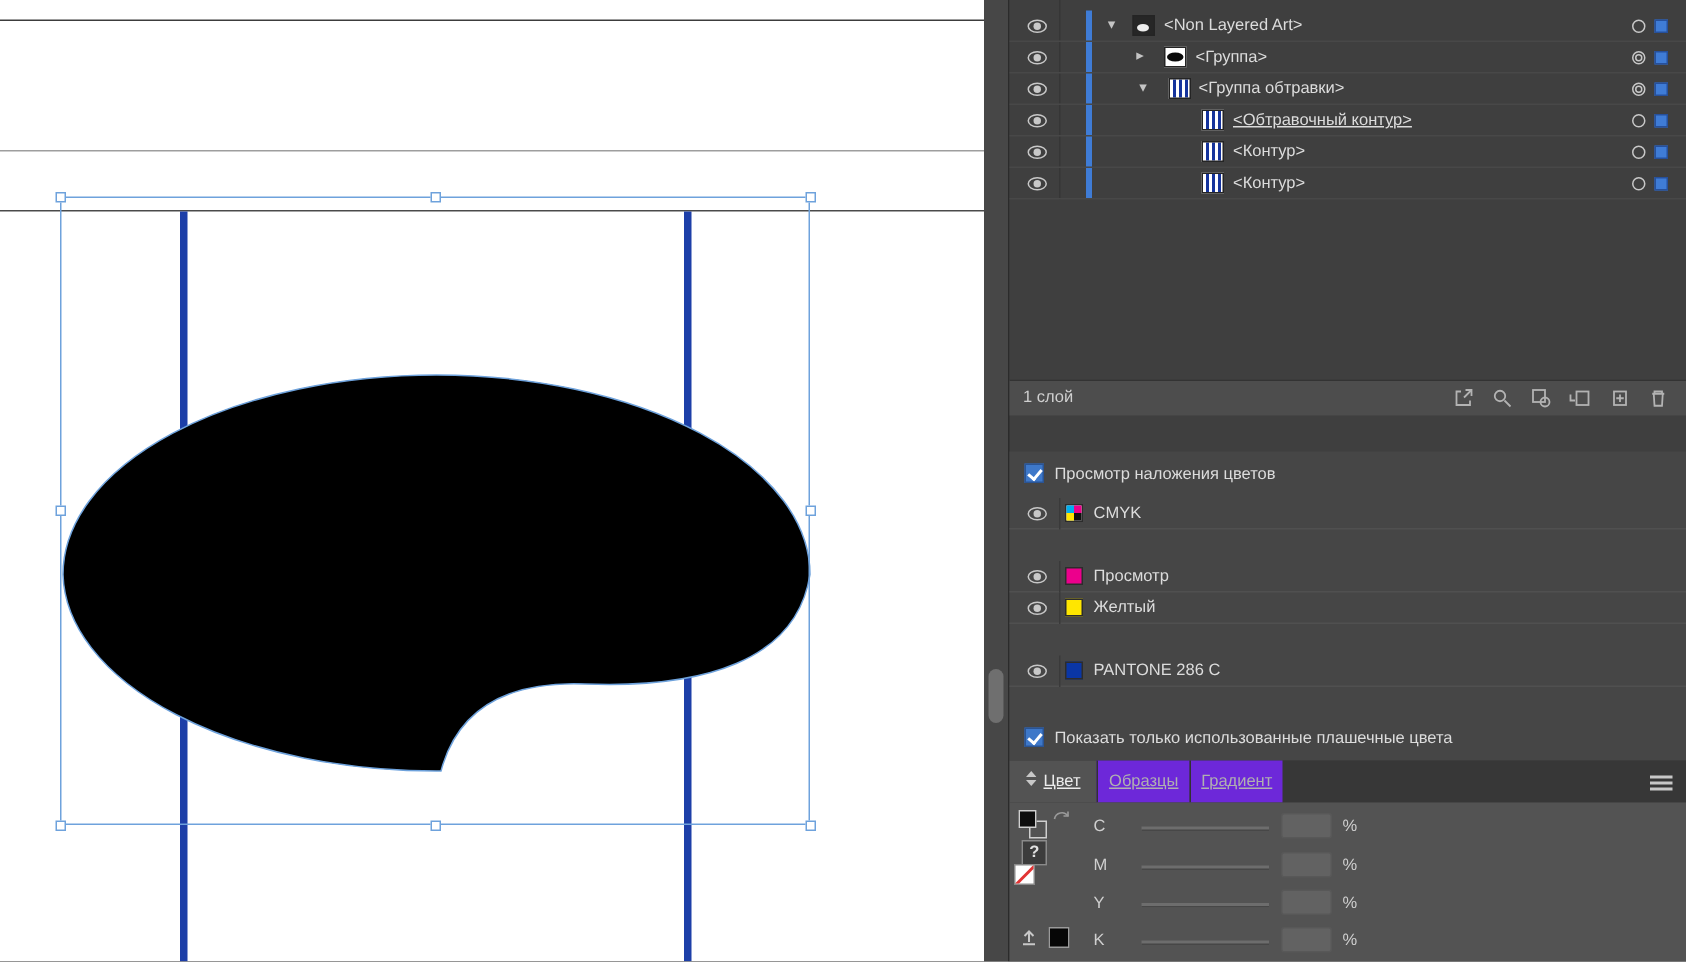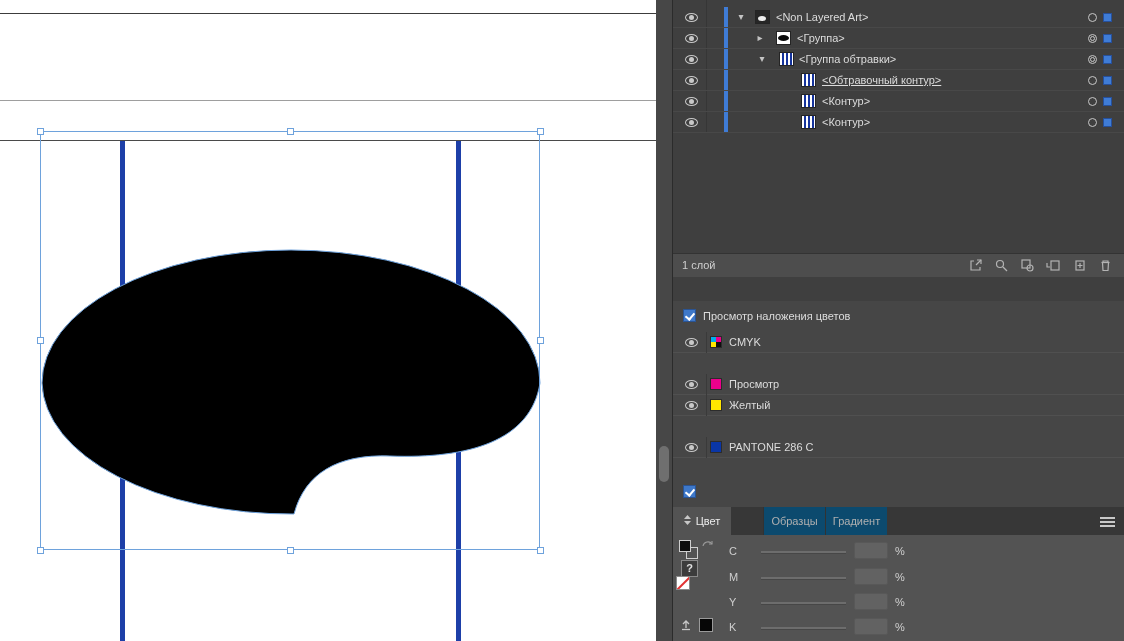--- a/index.html
+++ b/index.html
@@ -54,23 +54,23 @@
   .chk{position:absolute;width:13px;height:13px;border:1px solid #2a5494;box-sizing:border-box;}
   .chk::after{content:'';position:absolute;left:3px;top:1px;width:4px;height:7px;border-right:2px solid #fff;border-bottom:2px solid #fff;transform:rotate(40deg);}
   .sep-row{position:absolute;left:0;width:452px;height:21px;border-bottom:1px solid #505050;box-sizing:border-box;}
   .vsep{position:absolute;left:33px;top:0;width:1px;height:21px;background:#3a3a3a;}
   .swatch{position:absolute;left:37px;top:4px;width:12px;height:12px;border:1px solid #2c2c2c;box-sizing:border-box;}
   .cmyk-q{position:absolute;width:5px;height:5px;}
   .lbl2{position:absolute;left:56px;top:4px;white-space:nowrap;color:#dcdcdc;}
 
   
   .color-tabstrip{position:absolute;left:0;top:507px;width:452px;height:28px;background:#373737;}
-  .ctab{position:absolute;top:0;height:28px;line-height:28px;box-sizing:border-box;display:flex;align-items:flex-start;justify-content:center;gap:5px;}
+  .ctab{position:absolute;top:0;height:28px;line-height:28px;box-sizing:border-box;display:flex;align-items:flex-start;justify-content:center;gap:5px;text-decoration:underline;}
   .ctab.active{background:#535353;color:#ececec;}
-  .ctab.inactive{background:#0c4a6e;color:#b0b0b0;border-left:1px solid #323232;margin-left:32px;}
+  .ctab.inactive{background:#6d28d9;color:#b0b0b0;border-left:1px solid #323232;}
   .menu-icon{position:absolute;right:10px;top:10px;width:15px;height:9px;cursor:pointer;}
   .menu-icon span{position:absolute;left:0;width:15px;height:1.5px;background:#c8c8c8;}
   .collapse-icon svg{fill:#c8c8c8;}
 
   .color-body{position:absolute;left:0;top:535px;width:452px;height:106px;background:#535353;}
   .crow{position:absolute;left:0;width:452px;height:20px;}
   .clabel{position:absolute;left:56px;top:3px;color:#cfcfcf;}
   .track{position:absolute;left:88px;top:9px;width:85px;height:2px;background:#6d6d6d;border-bottom:1px solid #474747;}
   .vbox{position:absolute;left:181px;top:0;width:34px;height:17px;background:#626262;border:1px solid #585858;border-radius:2px;box-sizing:border-box;color:#e8e8e8;text-align:right;padding:2px 3px 0 0;}
   .unit{position:absolute;left:222px;top:3px;color:#cfcfcf;}
@@ -248,20 +248,21 @@
 
 
       <div class="sep-row" style="top:136px;">
         <span class="eye"></span>
         <span class="vsep"></span>
         <span class="swatch" style="background: rgb(10, 54, 166);"></span>
         <span class="lbl2">PANTONE 286 C</span>
       </div>
 
       <span class="chk" style="left: 10px; top: 184px; background: rgb(62, 120, 201);"></span>
+      <span class="lbl" style="left:30px;top:185px;position:absolute;">Показать только использованные плашечные цвета</span>
     </div>
 
     <div class="color-tabstrip">
       <div class="ctab active" style="left:0;width:58px;">
         <span class="collapse-icon">
           <svg width="7" height="10">
               <path d="M3.5 0L7 4H0z"></path>
               <path d="M3.5 10L0 6h7z"></path>
             </svg>
         </span>

